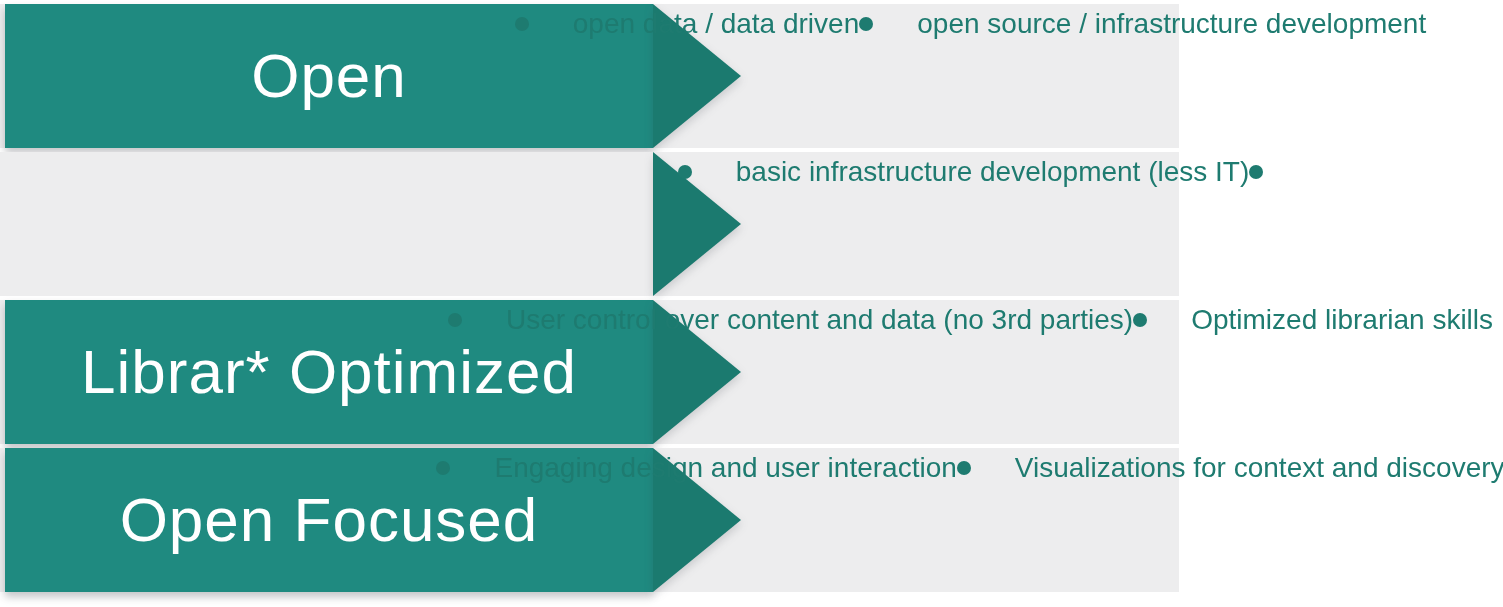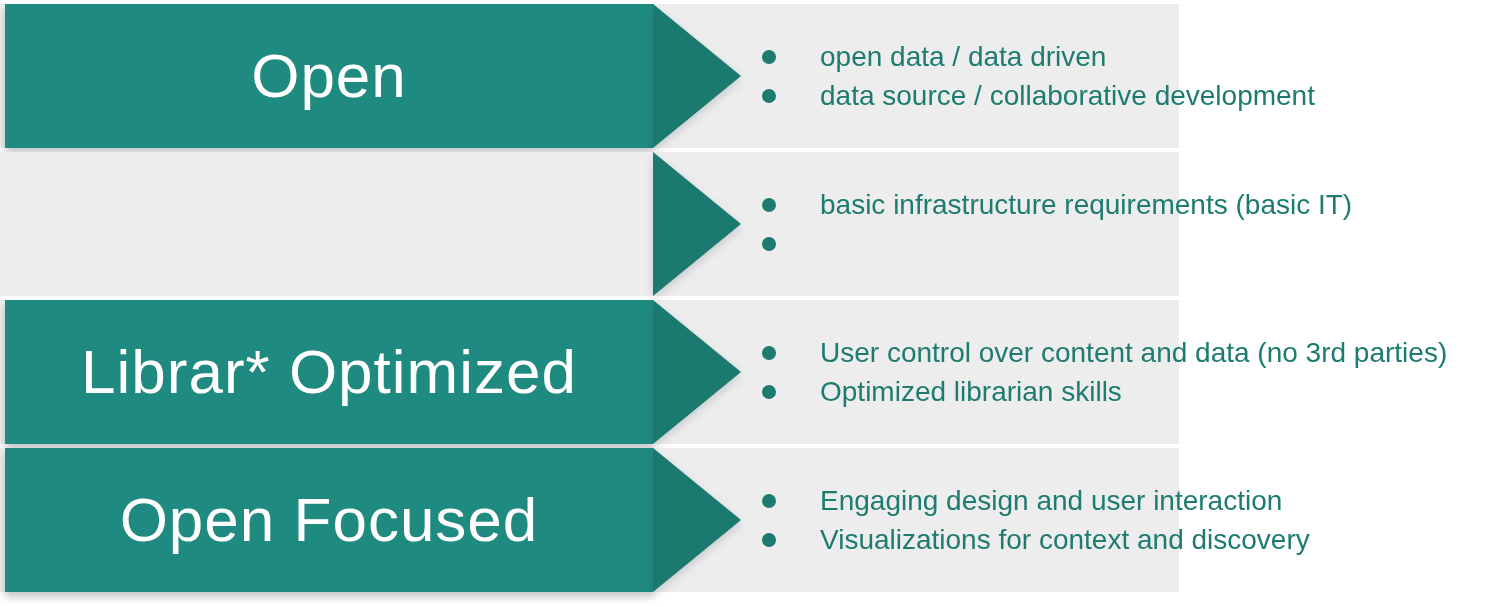--- a/index.html
+++ b/index.html
@@ -24,21 +24,21 @@
     letter-spacing:1px; line-height:1; white-space:nowrap;
   }
   .banner-arrow {
     position:absolute; left:648px; top:0; width:88px; height:100%;
     filter:drop-shadow(0 4px 4px rgba(45,50,60,0.18));
   }
   .banner-arrow polygon { fill:#1b7a6f; }
   .bullets {
     position:absolute; left:762px; top:0; bottom:0; right:0;
     margin:0; padding:0; list-style:none;
-    display:flex; flex-direction:column; justify-content:center;
+    display:flex; justify-content:center;
   }
   .bullet { display:flex; align-items:center; height:39px; }
   .dot {
     width:14px; height:14px; border-radius:50%;
     background:#1e7b70; flex:0 0 auto;
   }
   .bullet-text {
     margin-left:44px; font-size:28px; color:#1e7b70; white-space:nowrap;
   }
 </style>
@@ -57,35 +57,35 @@
             <polygon points="0,0 88,72 0,144"></polygon>
           </svg>
       </div>
       <ul class="bullets">
         <li class="bullet">
           <span class="dot"></span>
           <span class="bullet-text">open data / data driven</span>
         </li>
         <li class="bullet">
           <span class="dot"></span>
-          <span class="bullet-text">data source / collaborative development</span>
+          <span class="bullet-text">open source / infrastructure development</span>
         </li>
       </ul>
     </div>
 
     <div class="row">
       <div class="banner">
         <svg class="banner-arrow" viewBox="0 0 88 144" preserveAspectRatio="none">
             <polygon points="0,0 88,72 0,144"></polygon>
           </svg>
       </div>
       <ul class="bullets">
         <li class="bullet">
           <span class="dot"></span>
-          <span class="bullet-text">basic infrastructure requirements (basic IT)</span>
+          <span class="bullet-text">basic infrastructure development (less IT)</span>
         </li>
         <li class="bullet">
           <span class="dot"></span>
         </li>
       </ul>
     </div>
 
     <div class="row">
       <div class="banner">
         <div class="banner-rect">

